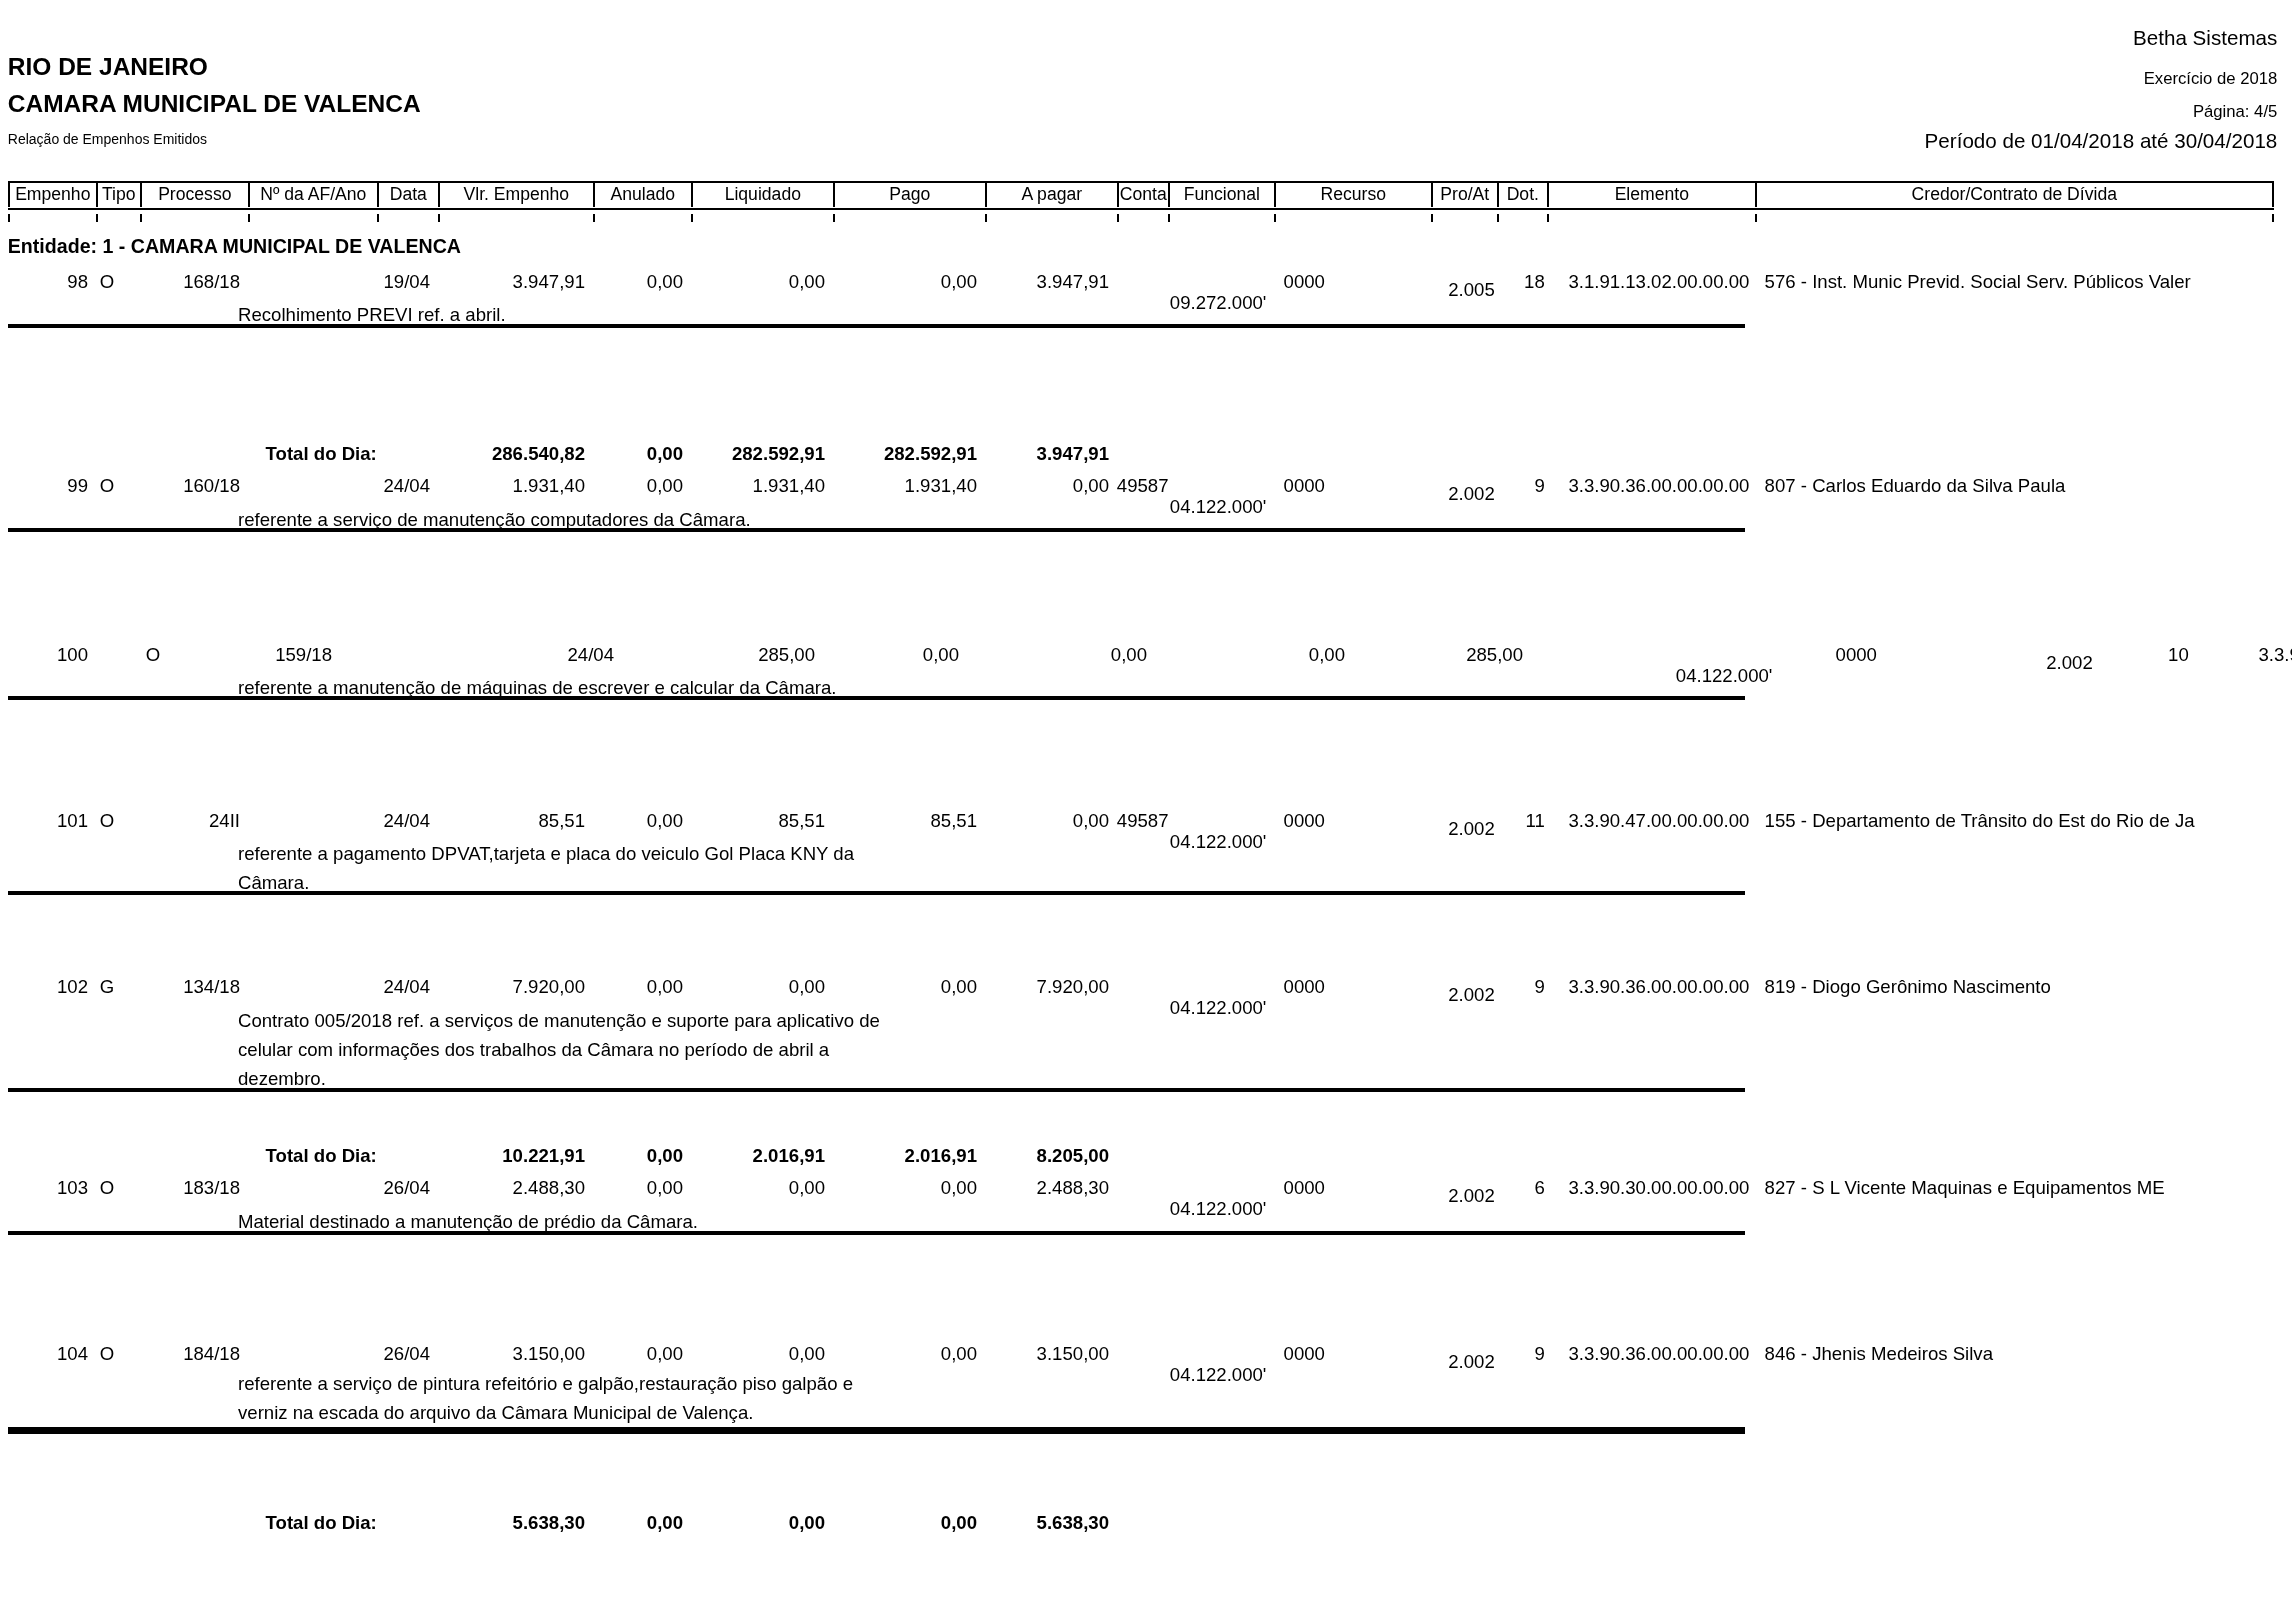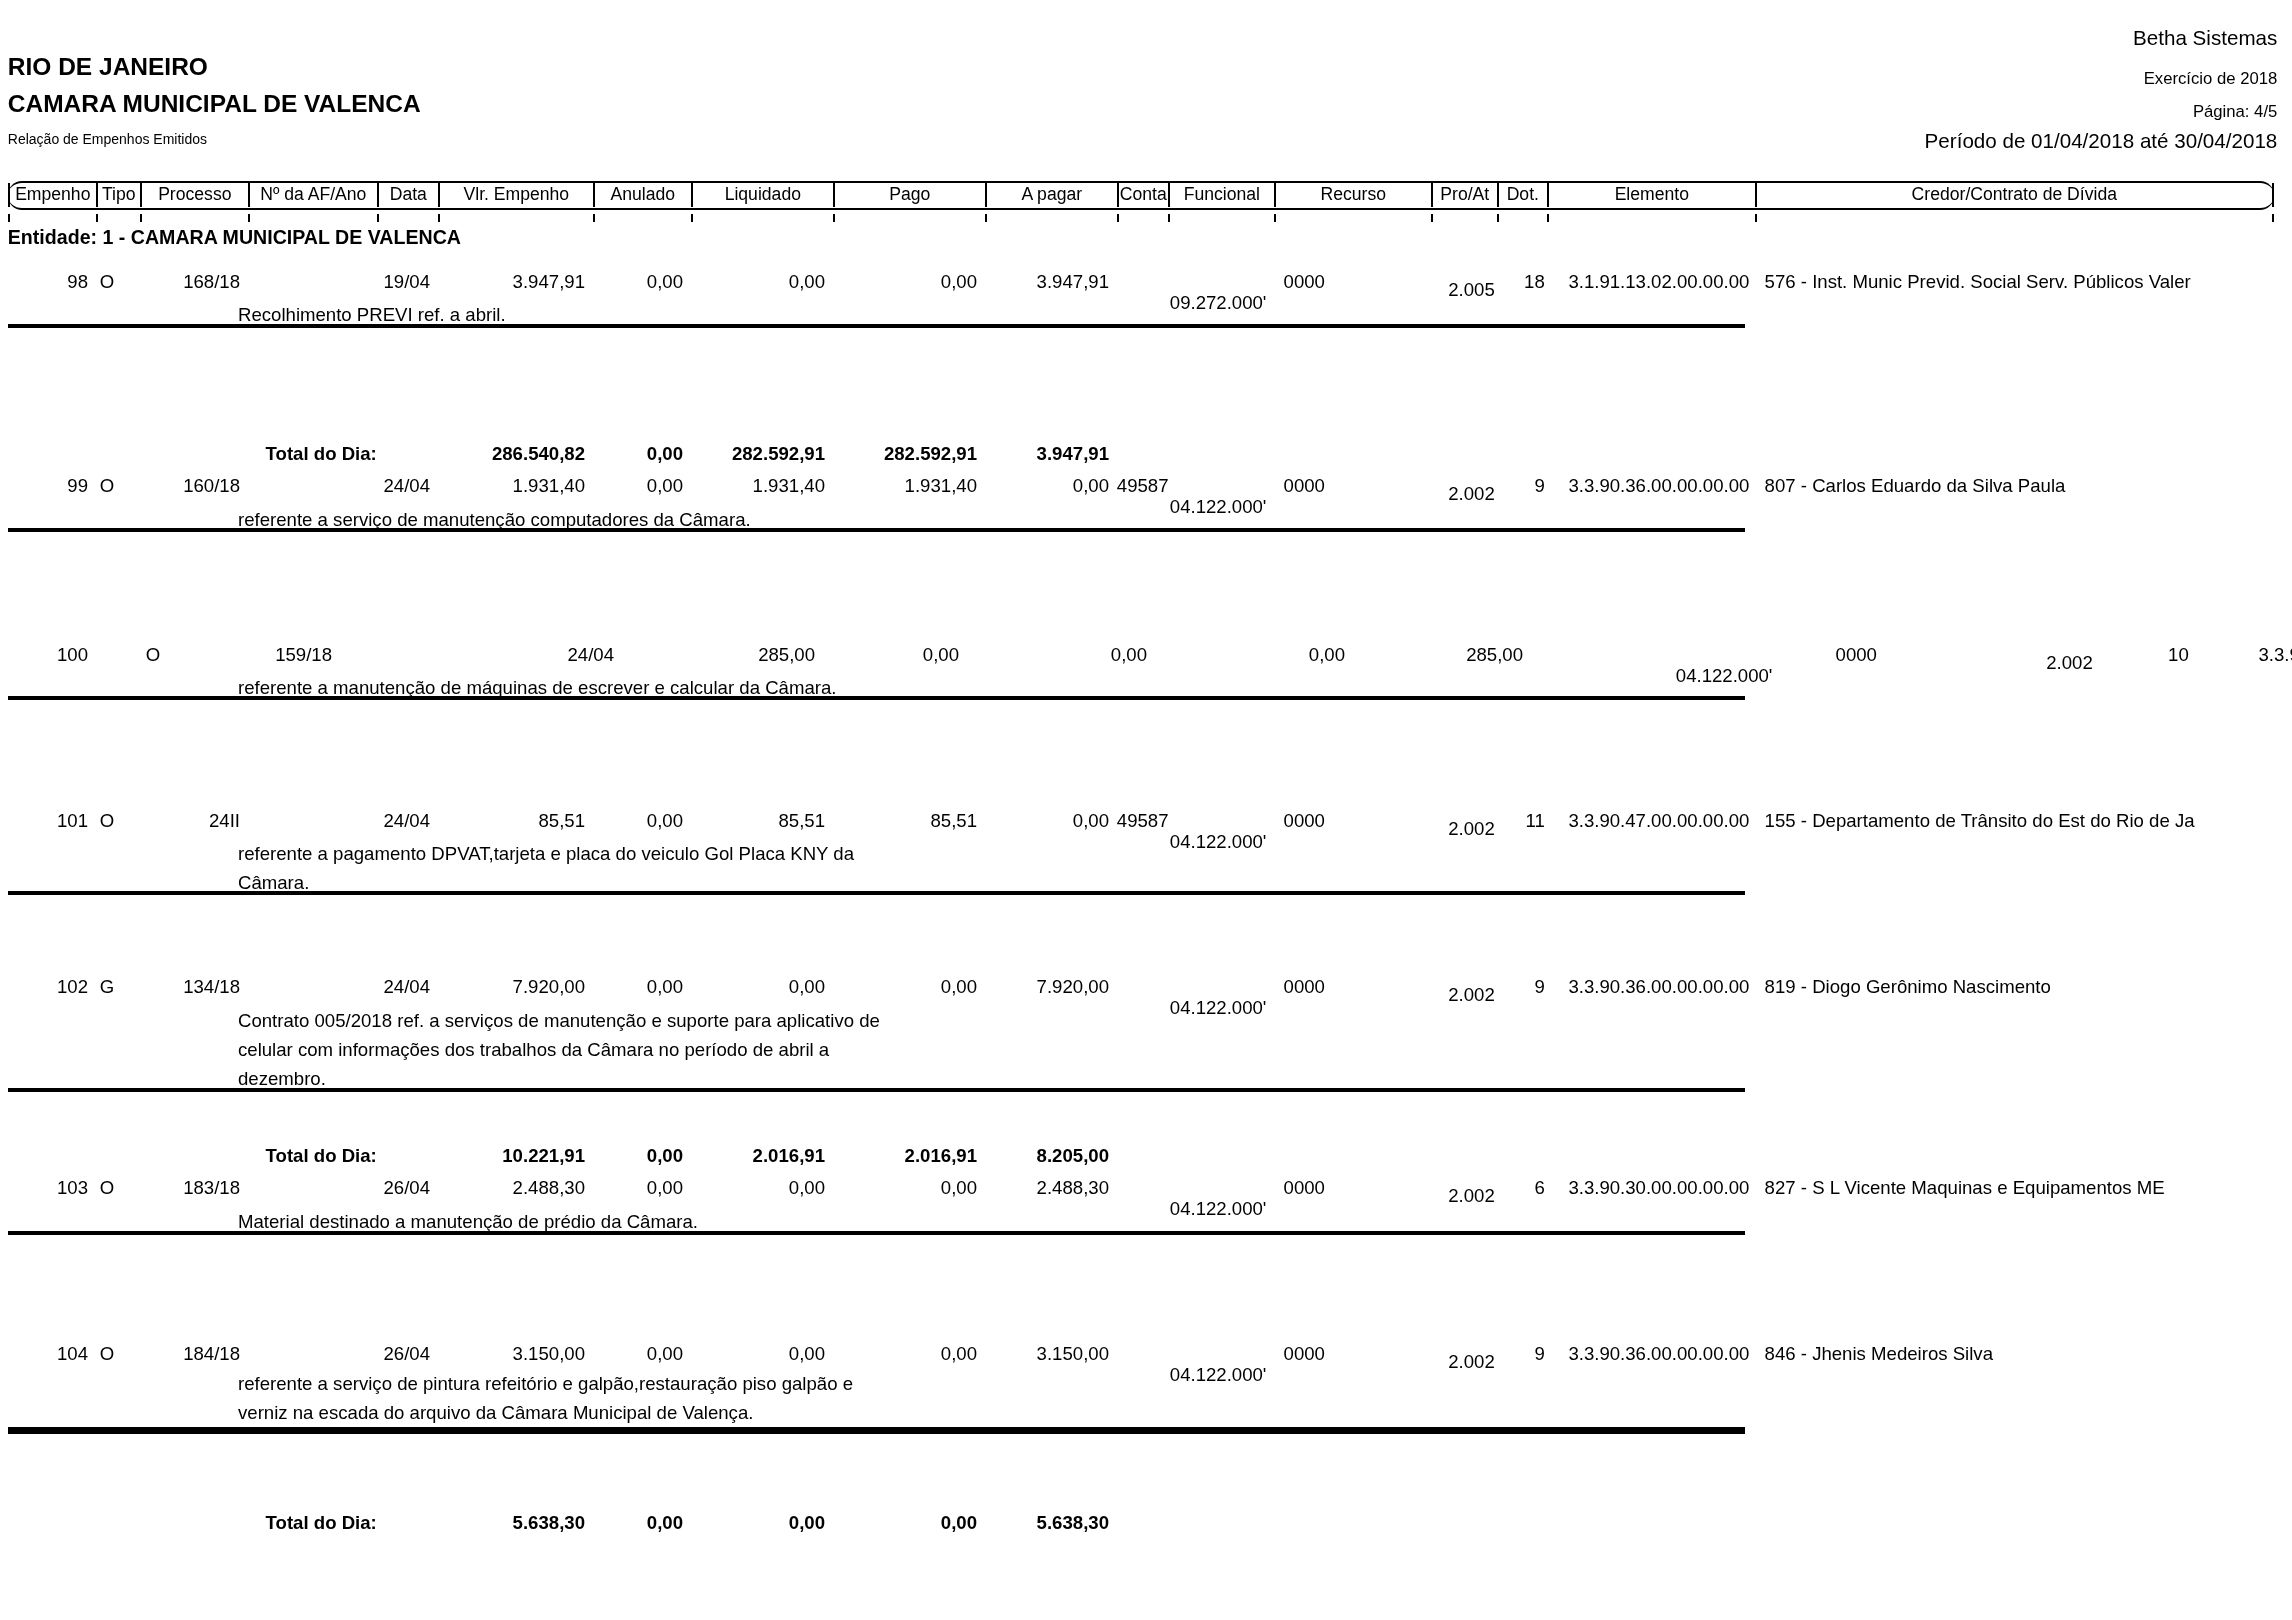--- a/index.html
+++ b/index.html
@@ -24,40 +24,39 @@
   .t-period{top:129px;font-size:20.6px;}
 
   .grid{
     display:grid;
     grid-template-columns:88px 44px 108px 129px 61px 155px 98px 142px 152px 132px 51px 106px 157px 66px 50px 208px 519px;
     position:absolute;
     left:7.8px;
     width:2266px;
     font-size:18.6px;
     line-height:21.6px;
-    border-radius:14px;
   }
   .thead{
     top:181px;
     height:29px;
     box-sizing:border-box;
     border-top:2.9px solid #000;
     border-bottom:2.9px solid #000;
   }
   .thead .hc{
     border-left:2px solid #000;
     display:flex;align-items:center;justify-content:center;
     font-size:17.6px;height:23.5px;white-space:nowrap;overflow:hidden;
   }
   .thead .hc:last-child{border-right:2px solid #000;}
   .ticks{top:214px;height:7.8px;}
   .ticks .tc{border-left:2px solid #000;height:7.8px;}
   .ticks .tc:last-child{border-right:2px solid #000;}
 
-  .entity{top:226px;left:7.8px;font-size:19.6px;font-weight:bold;}
+  .entity{top:235px;left:7.8px;font-size:19.6px;font-weight:bold;}
 
   .cell{white-space:nowrap;}
   .r{text-align:right;padding-right:7.8px;}
   .l{text-align:left;padding-left:7.8px;}
   .c-tipo{padding-left:3.9px;}
   .c-conta{padding-right:2px;}
   .c-funcional{padding-left:2px;margin-top:21px;}
   .c-recurso{padding-left:9.8px;}
   .c-pro_at{padding-right:2px;margin-top:8px;}
   .c-dot{padding-right:2px;}

